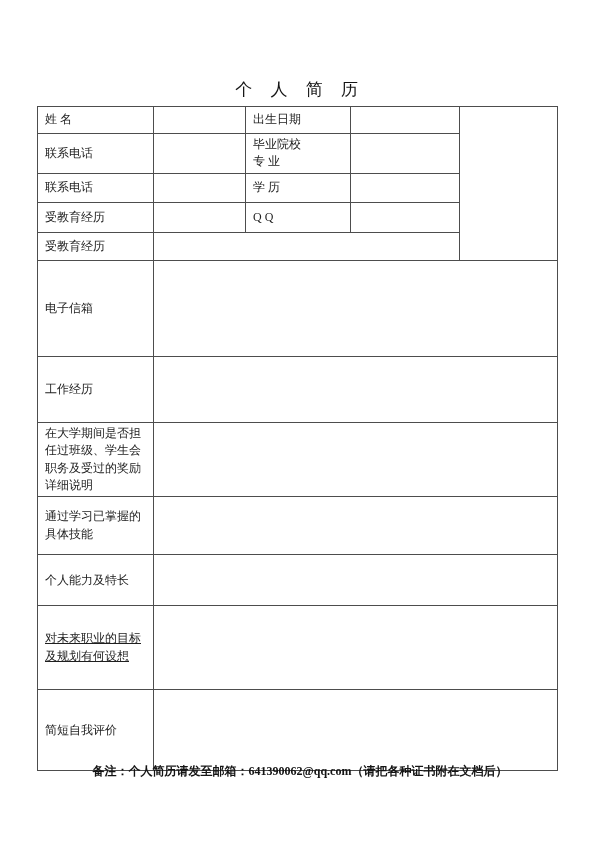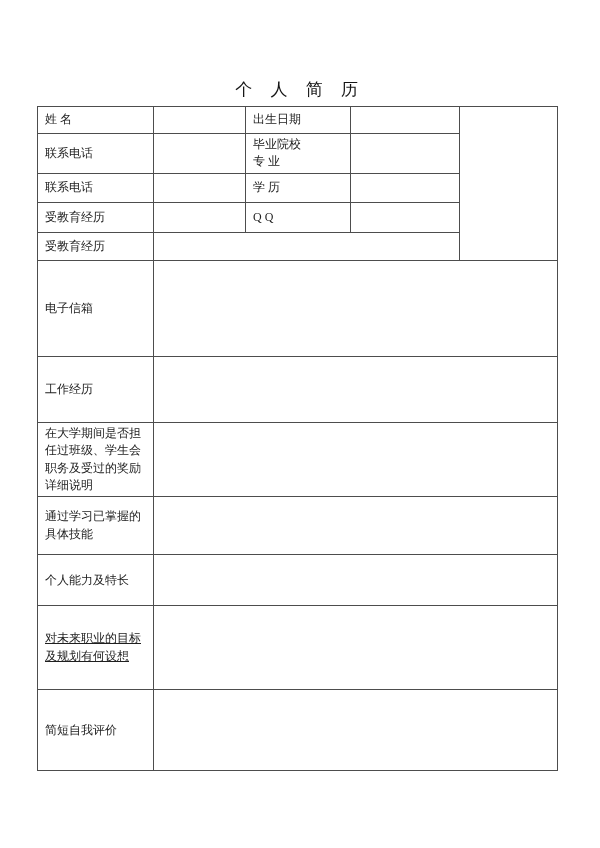--- a/index.html
+++ b/index.html
@@ -153,14 +153,15 @@
       <td colspan="4"></td>
     </tr>
 
     <tr class="r12">
       <td class="label">简短自我评价</td>
       <td colspan="4"></td>
     </tr>
   </tbody>
     </table>
 
+  <div class="footer">备注：个人简历请发至邮箱：641390062@qq.com（请把各种证书附在文档后）</div>
 
 </div>
 
 </body></html>

